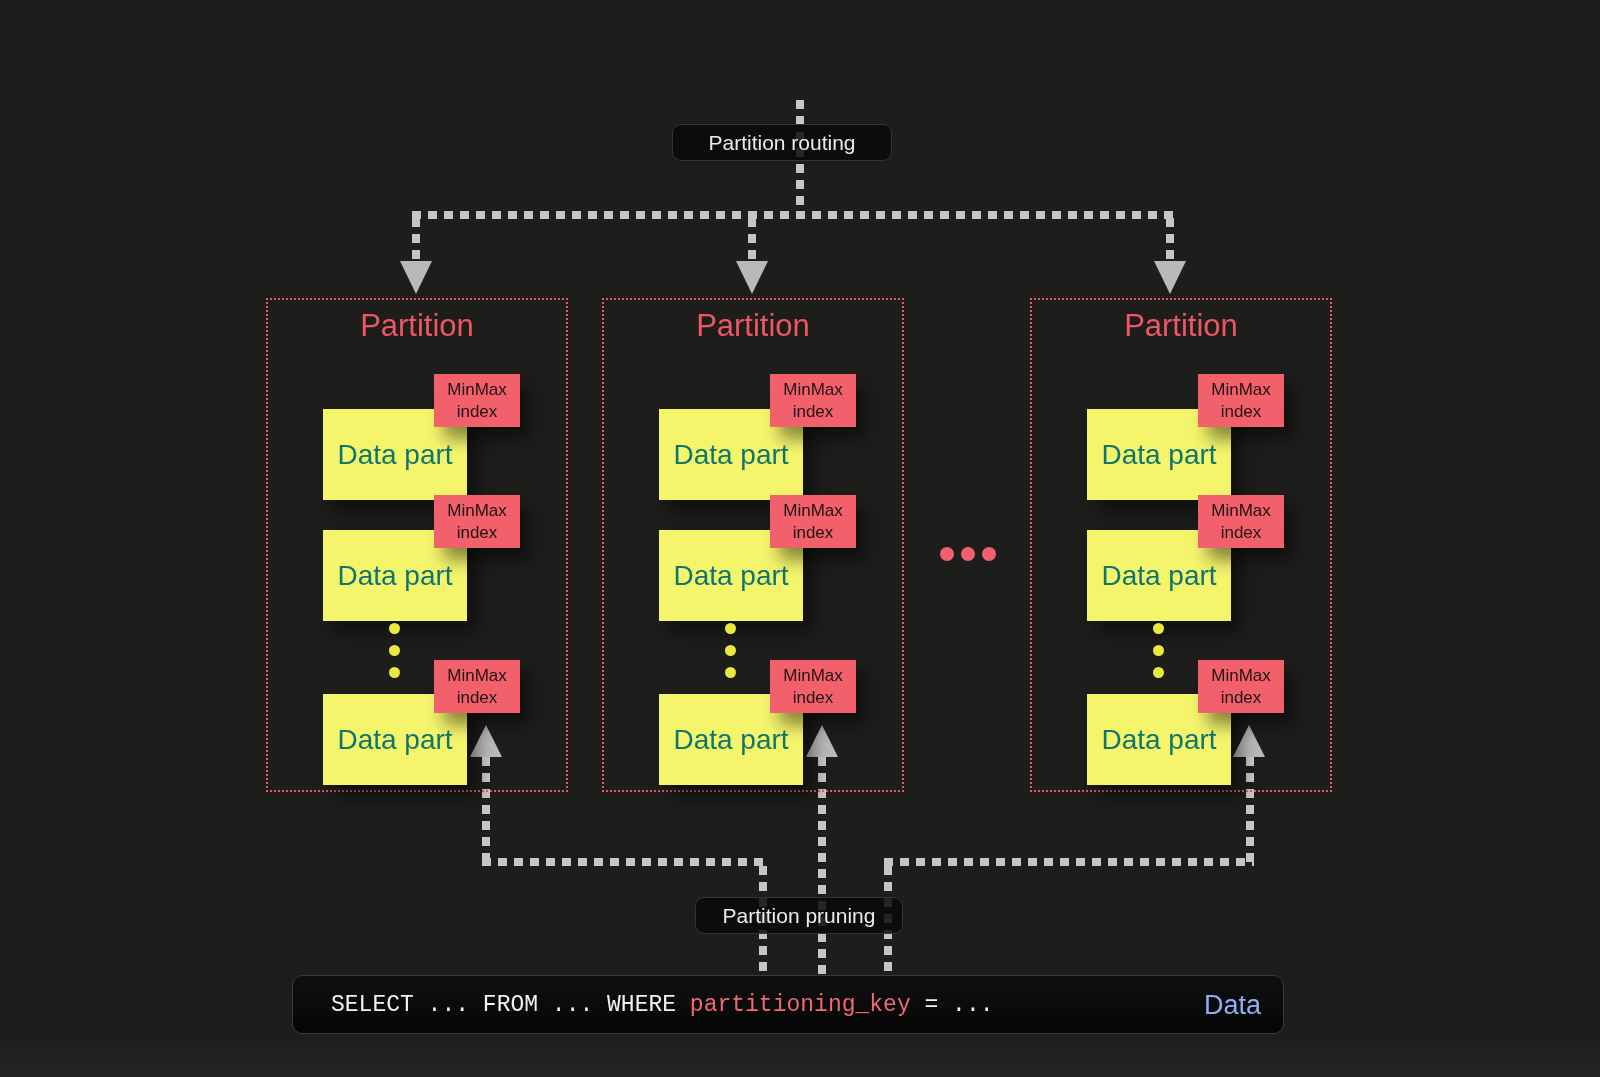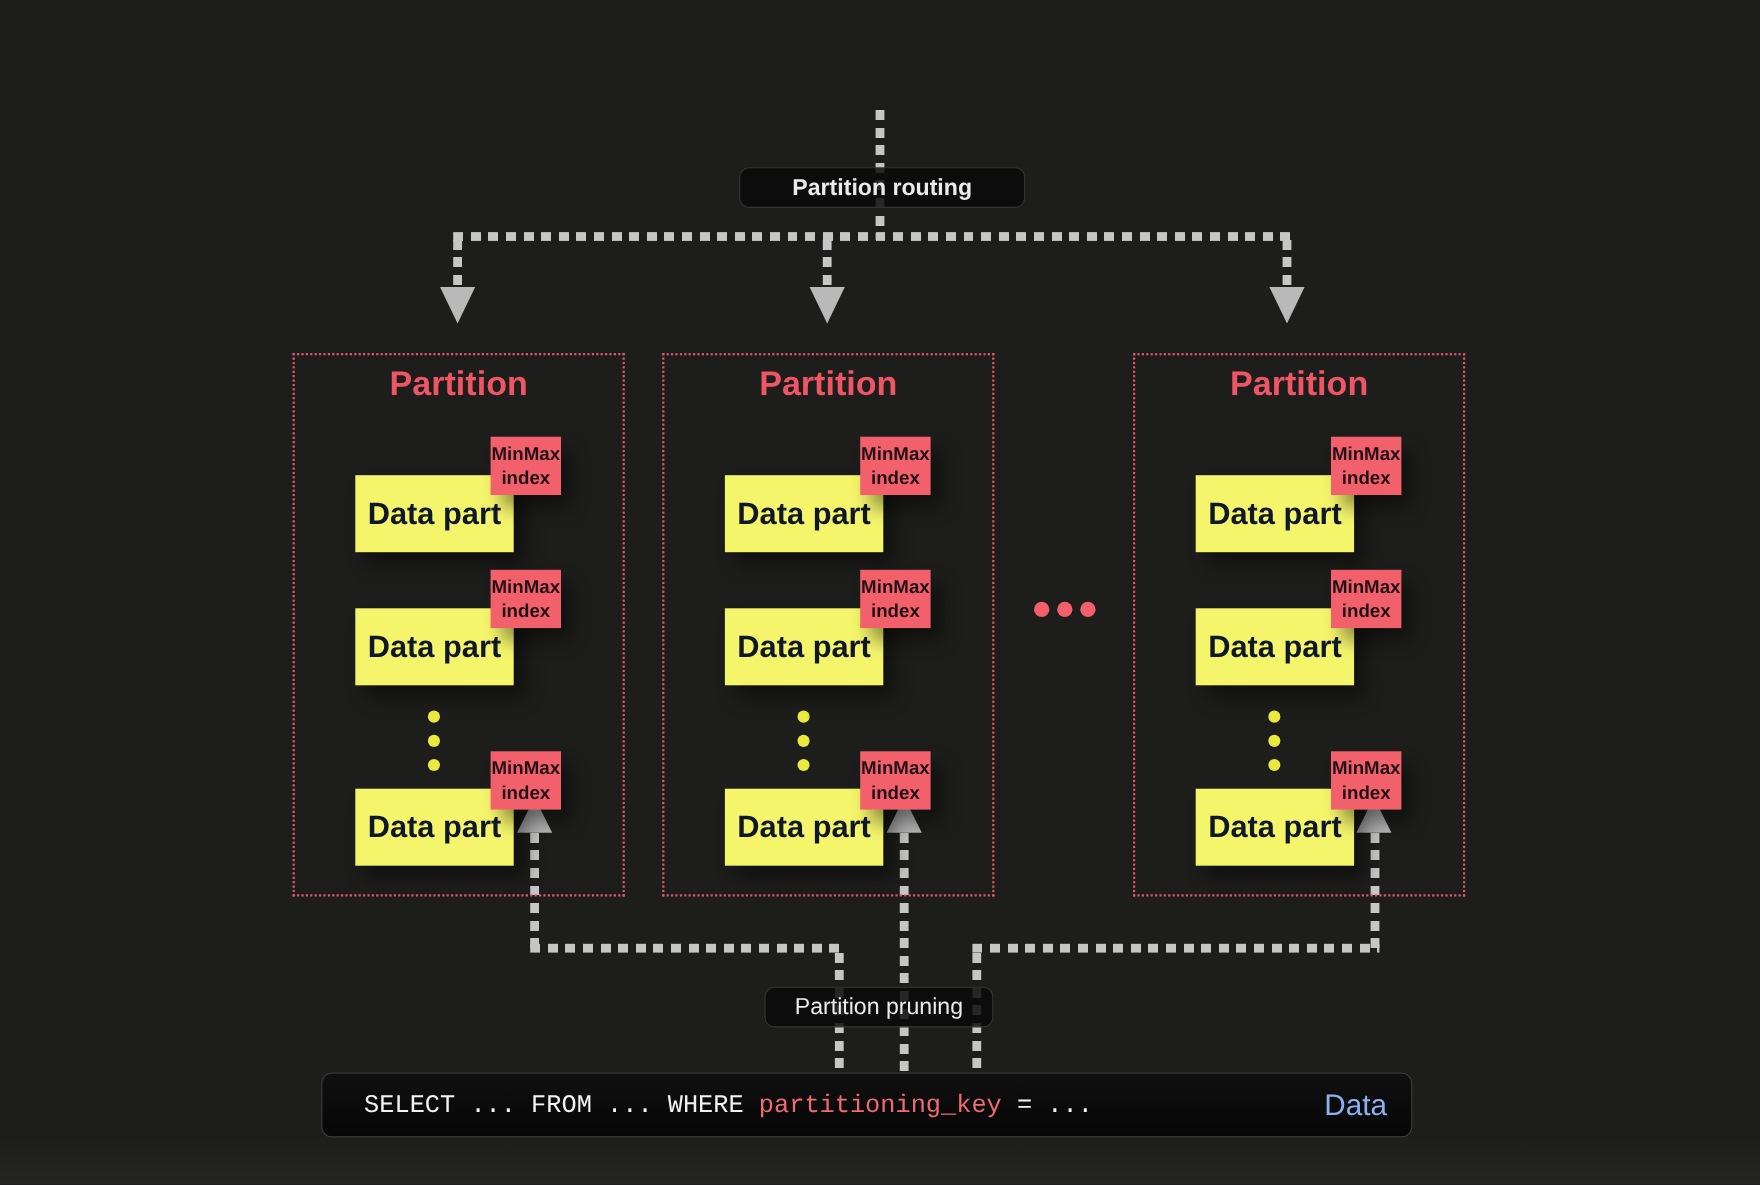--- a/index.html
+++ b/index.html
@@ -36,38 +36,38 @@
     position:absolute; left:376px; top:18px; width:262px; height:23px;
     display:flex; gap:2px; background:#0a0a0a; border:2px solid #969696;
   }
   .segment { flex:1; background:#6c6c6c; }
   .box-right-label {
     position:absolute; right:22px; top:50%; transform:translateY(-50%);
     color:#8cb1f1; font-size:27px;
   }
   
   .partition {
-    position:absolute; top:321px; width:302px; height:494px;
-    border:2px dotted #e4556a; z-index:2; background:transparent;font-weight:bold;
+    position:absolute; top:298px; width:302px; height:494px;
+    border:2px dotted #e4556a; z-index:2; background:transparent;
   }
   .partition-title {
     position:absolute; top:8px; left:0; width:100%; text-align:center;
     color:#ee5565; font-size:31px;
   }
   .datapart {
-    position:absolute; left:55px; width:144px; height:70px;
-    background:#f5f56c; color:#0f172a; font-size:28px;
+    position:absolute; left:55px; width:144px; height:91px;
+    background:#f5f56c; color:#0f766e; font-size:28px;
     display:flex; align-items:center; justify-content:center;
     box-shadow:10px 12px 16px rgba(0,0,0,0.45); z-index:2;
   }
   .minmax {
-    position:absolute; left:166px; width:64px; height:53px;
+    position:absolute; left:166px; width:86px; height:53px;
     background:#f2606c; color:#211216; font-size:17px; line-height:1.25;
     display:flex; align-items:center; justify-content:center; text-align:center;
-    white-space:pre-line; box-shadow:10px 12px 16px rgba(0,0,0,0.45); z-index:3;margin-left:12px;
+    white-space:pre-line; box-shadow:10px 12px 16px rgba(0,0,0,0.45); z-index:3;
   }
   .dp1 { top:109px; } .mm1 { top:74px; }
   .dp2 { top:230px; } .mm2 { top:195px; }
   .dp3 { top:394px; } .mm3 { top:360px; }
   .ydot { position:absolute; left:121px; width:11px; height:11px; border-radius:50%;
           background:#e9e93f; z-index:2; }
   .yd1 { top:323px; } .yd2 { top:345px; } .yd3 { top:367px; }
   .rdot { position:absolute; top:547px; width:14px; height:14px; border-radius:50%;
           background:#f2606c; z-index:2; }
   
@@ -80,21 +80,21 @@
   .sql-key { color:#f06a74;text-align:right; }
 </style>
 </head>
 <body>
 
 <div id="canvas">
 
 
   <div class="dv" style="left:796px; top:100px; height:118px;"></div>
 
-  <div class="flow-label" style="left:672px; top:152px; width:260px; height:37px;font-weight:bold;">Partition routing</div>
+  <div class="flow-label" style="left:672px; top:124px; width:220px; height:37px;">Partition routing</div>
 
   <div class="dh" style="left:412px; top:211px; width:762px;"></div>
   <div class="dv" style="left:412px; top:218px; height:45px;"></div>
   <div class="dv" style="left:748px; top:218px; height:45px;"></div>
   <div class="dv" style="left:1166px; top:218px; height:45px;"></div>
   <div class="arr-down" style="left:400px; top:261px;"></div>
   <div class="arr-down" style="left:736px; top:261px;"></div>
   <div class="arr-down" style="left:1154px; top:261px;"></div>
 
   <div class="partition" style="left:266px;">

